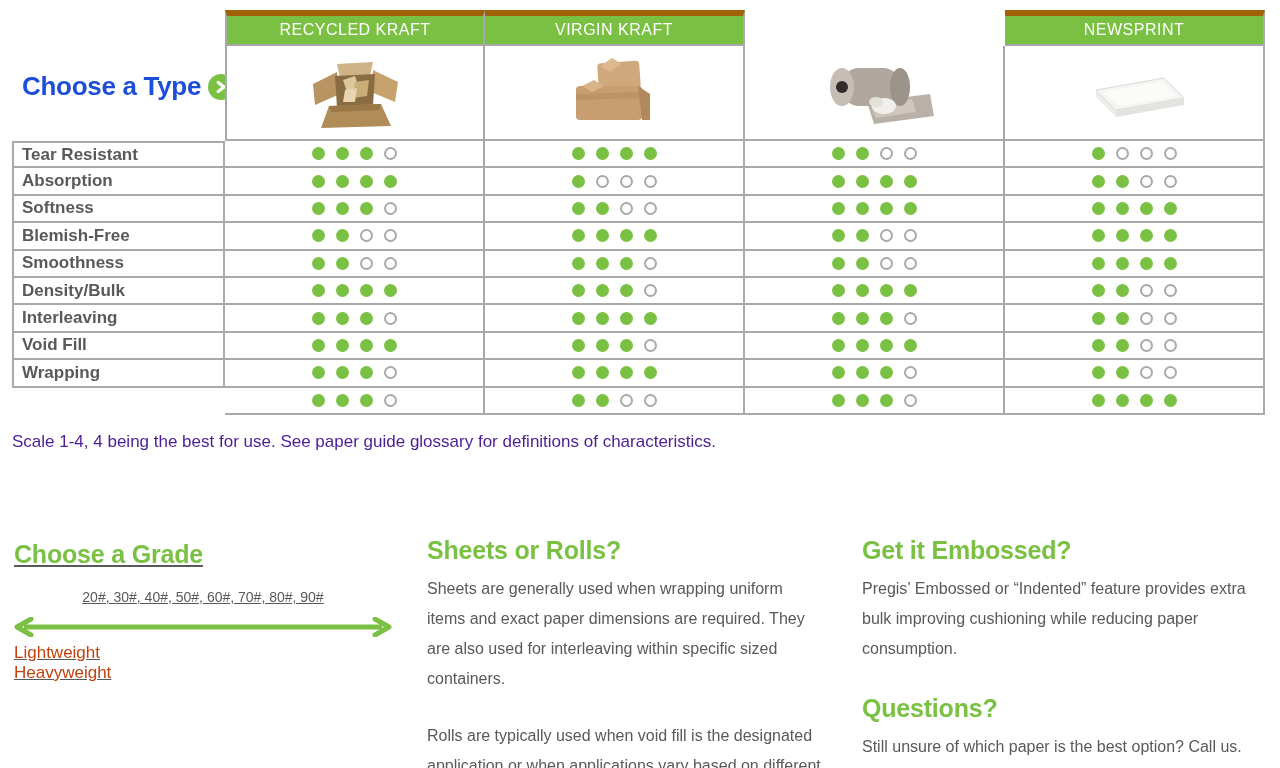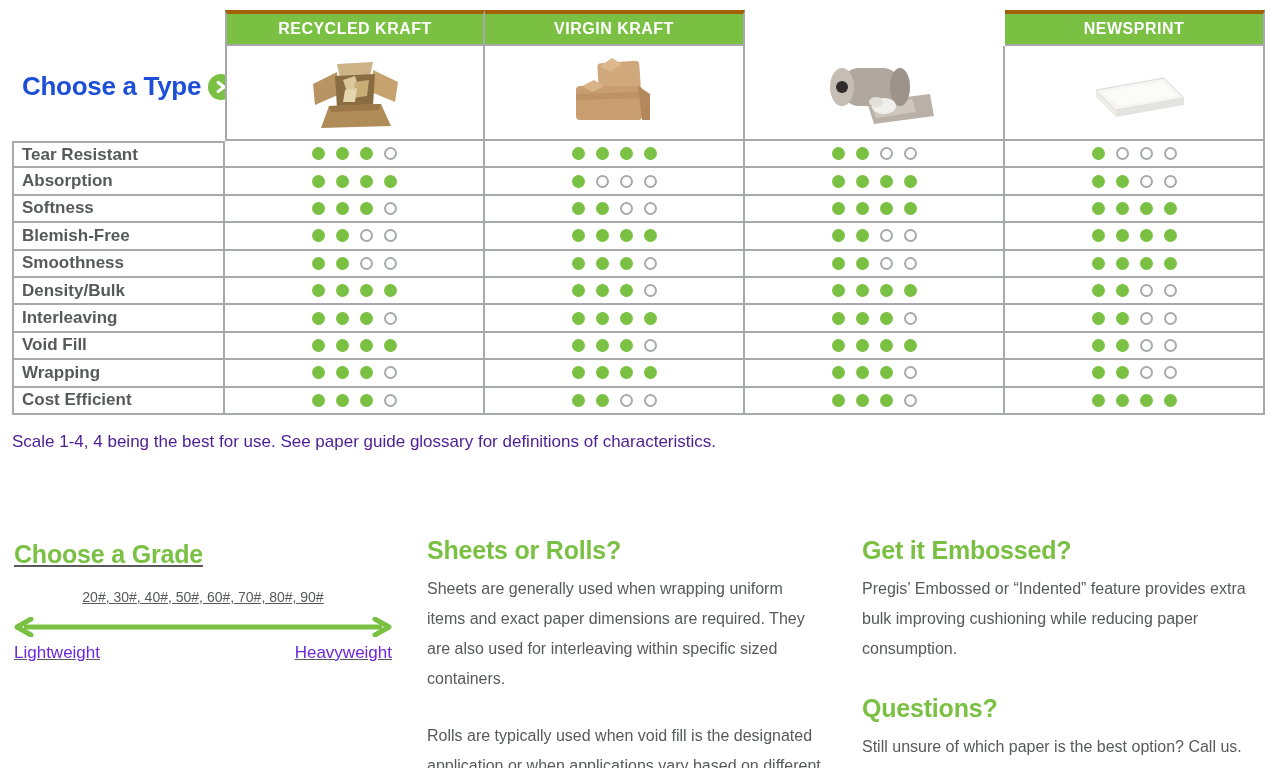--- a/index.html
+++ b/index.html
@@ -18,22 +18,22 @@
   .cell{
     background:#fff;
     border-right:2px solid #a7a9ac;
     border-bottom:2px solid #a7a9ac;
     box-sizing:border-box;
   }
   .bl{border-left:2px solid #a7a9ac;}
   .bt{border-top:2px solid #a7a9ac;}
   .hcell{
     background:#7ac143;
-    border-top:4px solid #a16207;
-    color:#fff;font-weight:bold;font-size:16px;letter-spacing:.5px;
+    border-top:6px solid #a16207;
+    color:#fff;font-weight:normal;font-size:16px;letter-spacing:.5px;
     display:flex;align-items:center;justify-content:center;
   }
   .chooser{
     grid-column:1;grid-row:1 / span 2;
     display:flex;align-items:center;gap:7px;
     padding:22px 0 0 10px;box-sizing:border-box;
     cursor:pointer;
   }
   .chooser-label{
     color:#1d4ed8;font-weight:bold;font-size:26px;letter-spacing:-0.3px;
@@ -65,22 +65,22 @@
   }
   .section p{
     margin:9px 0 0;font-size:16px;line-height:30px;color:#58595b;
   }
   .grade-section{position:absolute;left:14px;top:540px;width:378px;text-decoration:underline;}
   .grade-values{
     margin-top:20px;text-align:center;font-size:14px;color:#58595b;
   }
   .grade-arrow{display:block;margin-top:12px;width:378px;height:20px;}
   .weight-labels{
-    display:flex;justify-content:space-between;margin-top:6px;
-    font-size:17px;color:#6d28d9;
+    display:flex;margin-top:6px;
+    font-size:17px;color:#c2410c;flex-direction:column;
   }
   .sheets-section{position:absolute;left:427px;top:536px;width:396px;}
   .sheets-section p + p{margin-top:27px;}
   .right-col{position:absolute;left:862px;top:536px;width:396px;}
   .right-col .questions-heading{margin-top:30px;}
 </style>
 </head>
 <body>
 
 <div class="type-table">
@@ -356,21 +356,20 @@
       <div class="dot"></div>
       <div class="dot"></div>
       <div class="dot empty"></div>
     </div>
     <div class="cell dcell" style="grid-area: 11 / 5;">
       <div class="dot"></div>
       <div class="dot"></div>
       <div class="dot empty"></div>
       <div class="dot empty"></div>
     </div>
-    <div class="cell lcell" style="grid-area: 12 / 1;">Cost Efficient</div>
     <div class="cell dcell" style="grid-area: 12 / 2;">
       <div class="dot"></div>
       <div class="dot"></div>
       <div class="dot"></div>
       <div class="dot empty"></div>
     </div>
     <div class="cell dcell" style="grid-area: 12 / 3;">
       <div class="dot"></div>
       <div class="dot"></div>
       <div class="dot empty"></div>

